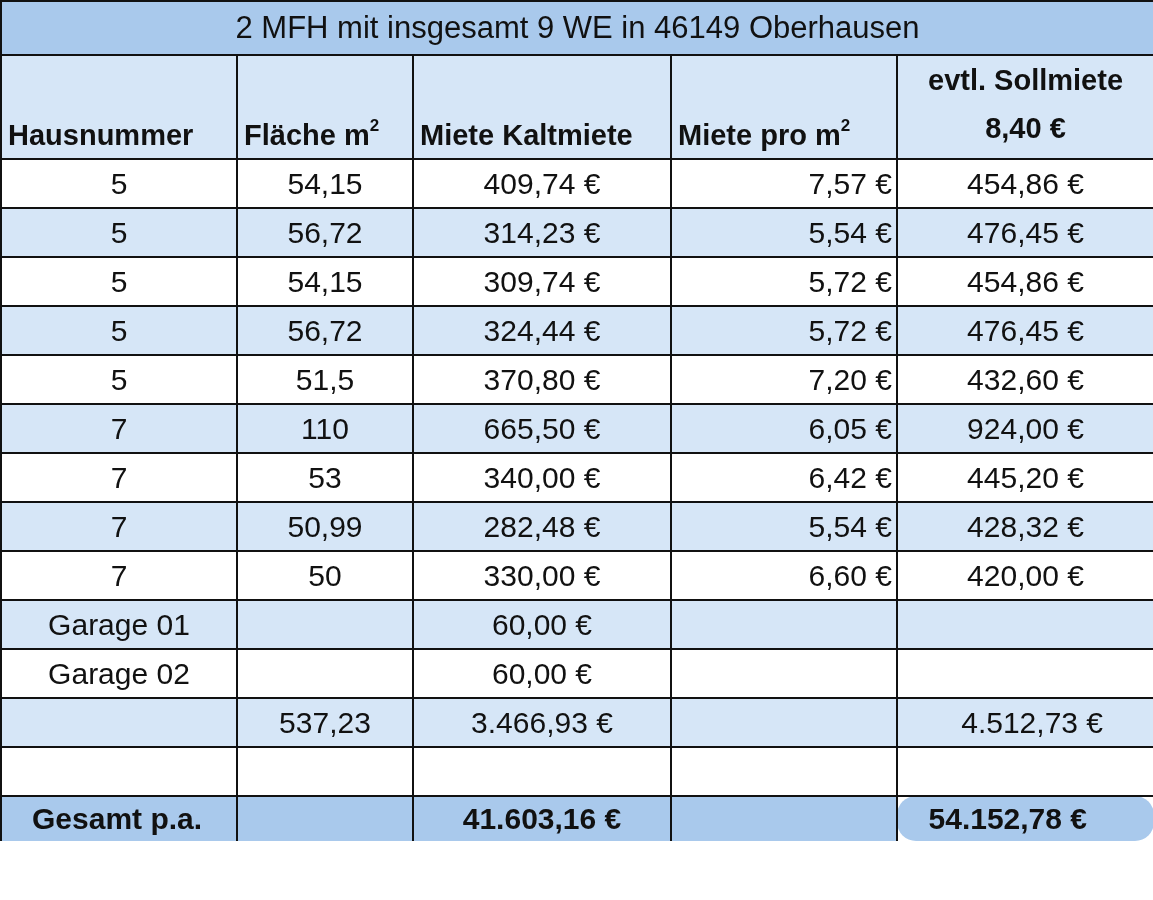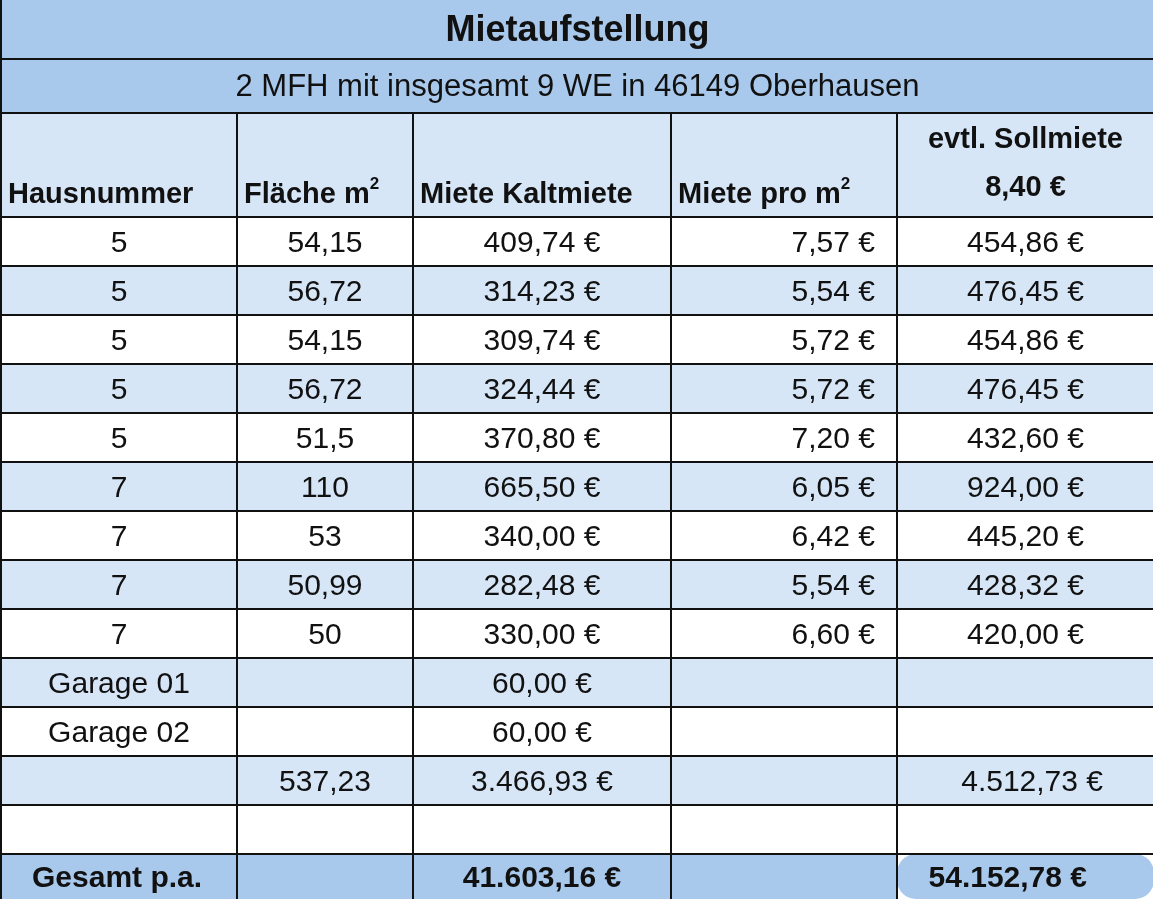--- a/index.html
+++ b/index.html
@@ -56,40 +56,37 @@
     sup { font-size: 17px; vertical-align: 14px; }
     .row-white td { background: #ffffff; }
     .row-blue td { background: #d6e6f7; }
     .total-row td {
       background: #a9c9ec;
       font-weight: bold;
       height: 44px;
       border-bottom: none;
     }
     .c { text-align: center; }
-    .r { text-align: right; padding-right: 21px; }
+    .r { text-align: right; padding-right: 4px; }
     .l { text-align: left; padding-left: 30px; }
     .sum-pad { padding-right: 66px; border-radius: 19px; }
     .sum-pad2 { padding-right: 50px; margin-left: 9px; }
   </style>
 </head>
 <body>
 
 <table>
   <colgroup>
     <col style="width:236px">
     <col style="width:176px">
     <col style="width:258px">
     <col style="width:226px">
     <col style="width:257px">
   </colgroup>
   <tbody>
-    <tr class="title-row">
-      <td colspan="5">Mietaufstellung</td>
-    </tr>
     <tr class="subtitle-row">
       <td colspan="5">2 MFH mit insgesamt 9 WE in 46149 Oberhausen</td>
     </tr>
     <tr class="header-row">
       <td class="left"><span>Hausnummer</span></td>
       <td class="left"><span>Fläche m</span><sup>2</sup></td>
       <td class="left"><span>Miete Kaltmiete</span></td>
       <td class="left"><span>Miete pro m</span><sup>2</sup></td>
       <td class="center">
         <span class="two-line">evtl. Sollmiete</span>

